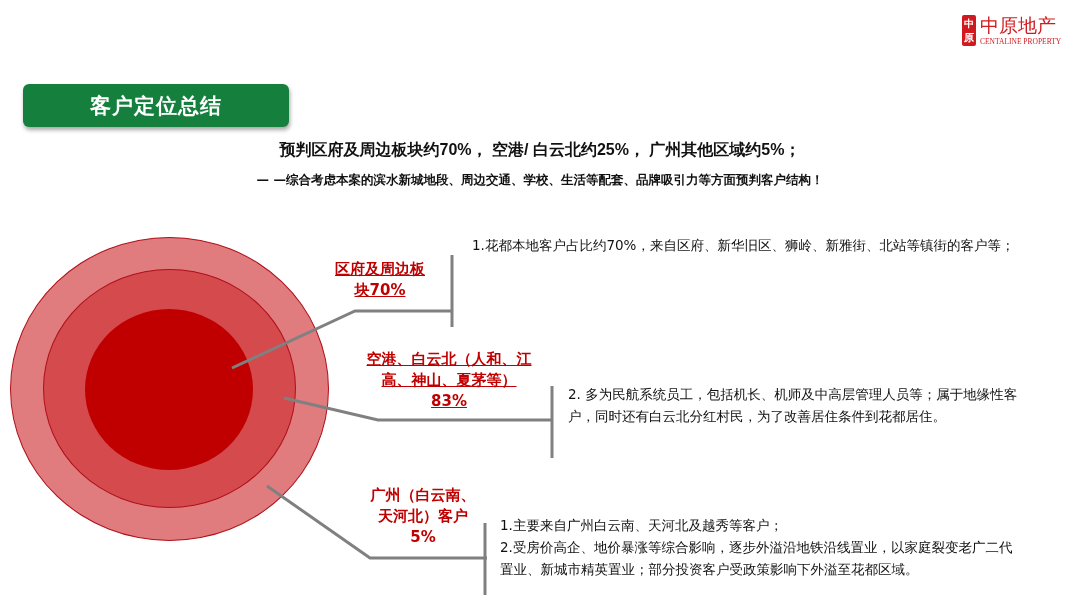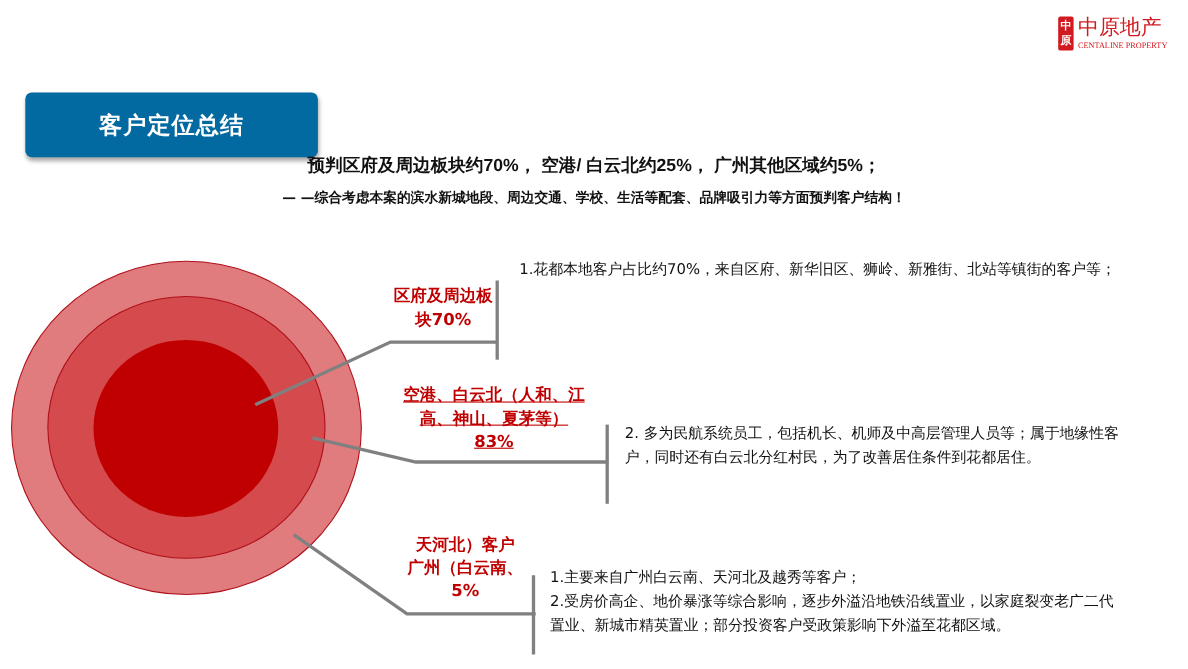--- a/index.html
+++ b/index.html
@@ -23,22 +23,22 @@
     position: absolute; left: 18px; top: 0; font-size: 19px; font-weight: normal;
     color: #d11a1f; letter-spacing: 0px; line-height: 22px; white-space: nowrap;
   }
   .logo-en {
     position: absolute; left: 18px; top: 23px; font-size: 7.5px; color: #d11a1f;
     line-height: 10px; white-space: nowrap; font-family: Liberation Serif, serif;
   }
 
   
   .section-header {
-    left: 23px; top: 84px; width: 266px; height: 59px;
-    background: #0369a1; border-radius: 6px;
+    left: 23px; top: 84px; width: 266px; height: 43px;
+    background: #15803d; border-radius: 6px;
     box-shadow: 1px 3px 4px rgba(0,0,0,0.35);
     color: #fff; font-size: 21px; font-weight: bold;
     display: flex; align-items: center; justify-content: center;
     letter-spacing: 1px;
   }
 
   .main-title {
     left: 140px; top: 140px; width: 800px; text-align: center;
     font-size: 16px; font-weight: bold; color: #111; white-space: nowrap;
     font-family: "Liberation Sans", "DejaVu Sans", sans-serif;
@@ -54,21 +54,21 @@
   .c-mid   { left: 43px; top: 269px; width: 253px; height: 239px; background: #d44a4d; }
   .c-inner { left: 85px; top: 309px; width: 168px; height: 161px; background: #c00000; border: none; }
 
   svg.lines { position: absolute; left: 0; top: 0; width: 1080px; height: 608px; pointer-events: none; }
 
   
   .seg-label {
     color: #c00000; font-weight: bold; font-size: 15px; text-align: center;
     line-height: 21px; white-space: nowrap;
   }
-  .lbl1 { left: 343px; top: 259px; width: 120px; }
+  .lbl1 { left: 320px; top: 259px; width: 120px; text-decoration: underline; }
   .lbl2 { left: 344px; top: 349px; width: 210px; text-decoration: underline; }
   .lbl3 { left: 358px; top: 485px; width: 130px; }
 
   .desc {
     font-size: 13.5px; color: #111; line-height: 23px;
   }
   .desc p { margin: 0; }
   .d1 { left: 472px; top: 234px; width: 565px; }
   .d2 { left: 568px; top: 383px; width: 460px; line-height: 22px; }
   .d3 { left: 500px; top: 514px; width: 520px; line-height: 22px; }
@@ -111,22 +111,22 @@
 <div class="abs seg-label lbl1">
   <div>区府及周边板</div>
   <div>块70%</div>
 </div>
 <div class="abs seg-label lbl2">
   <div>空港、白云北（人和、江</div>
   <div>高、神山、夏茅等）</div>
   <div>83%</div>
 </div>
 <div class="abs seg-label lbl3">
+  <div>广州（白云南、</div>
   <div>天河北）客户</div>
-  <div>广州（白云南、</div>
   <div>5%</div>
 </div>
 
 <div class="abs desc d1">
   <p>1.花都本地客户占比约70%，来自区府、新华旧区、狮岭、新雅街、北站等镇街的客户等；</p>
 </div>
 <div class="abs desc d2">
   <p>2. 多为民航系统员工，包括机长、机师及中高层管理人员等；属于地缘性客户，同时还有白云北分红村民，为了改善居住条件到花都居住。</p>
 </div>
 <div class="abs desc d3">

